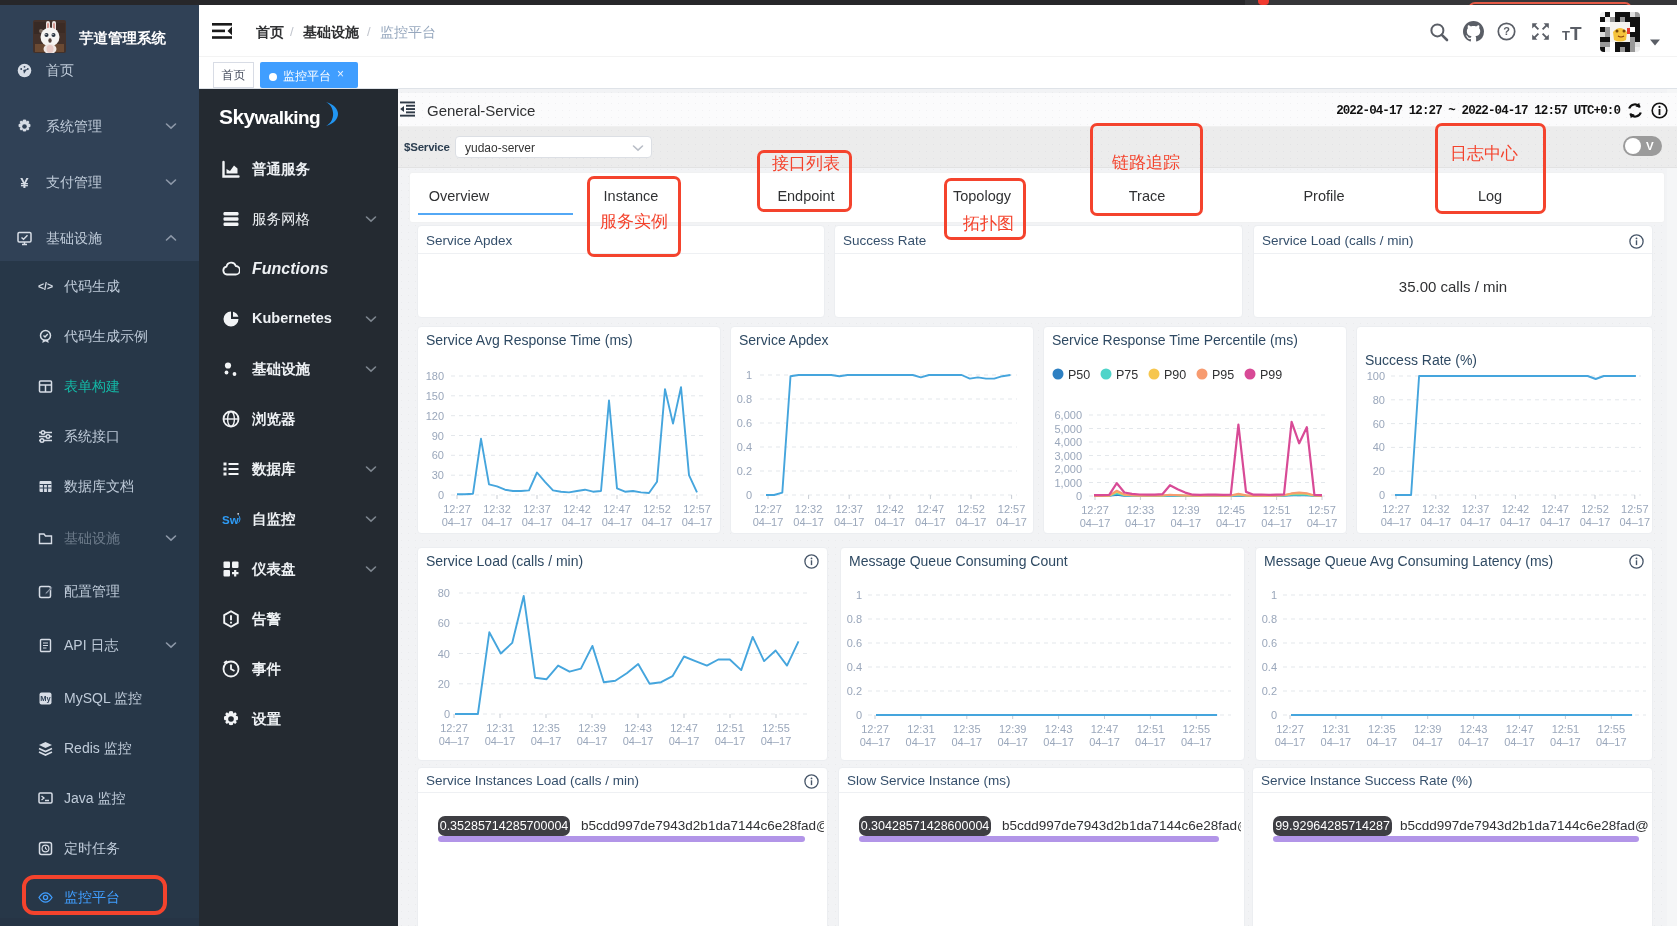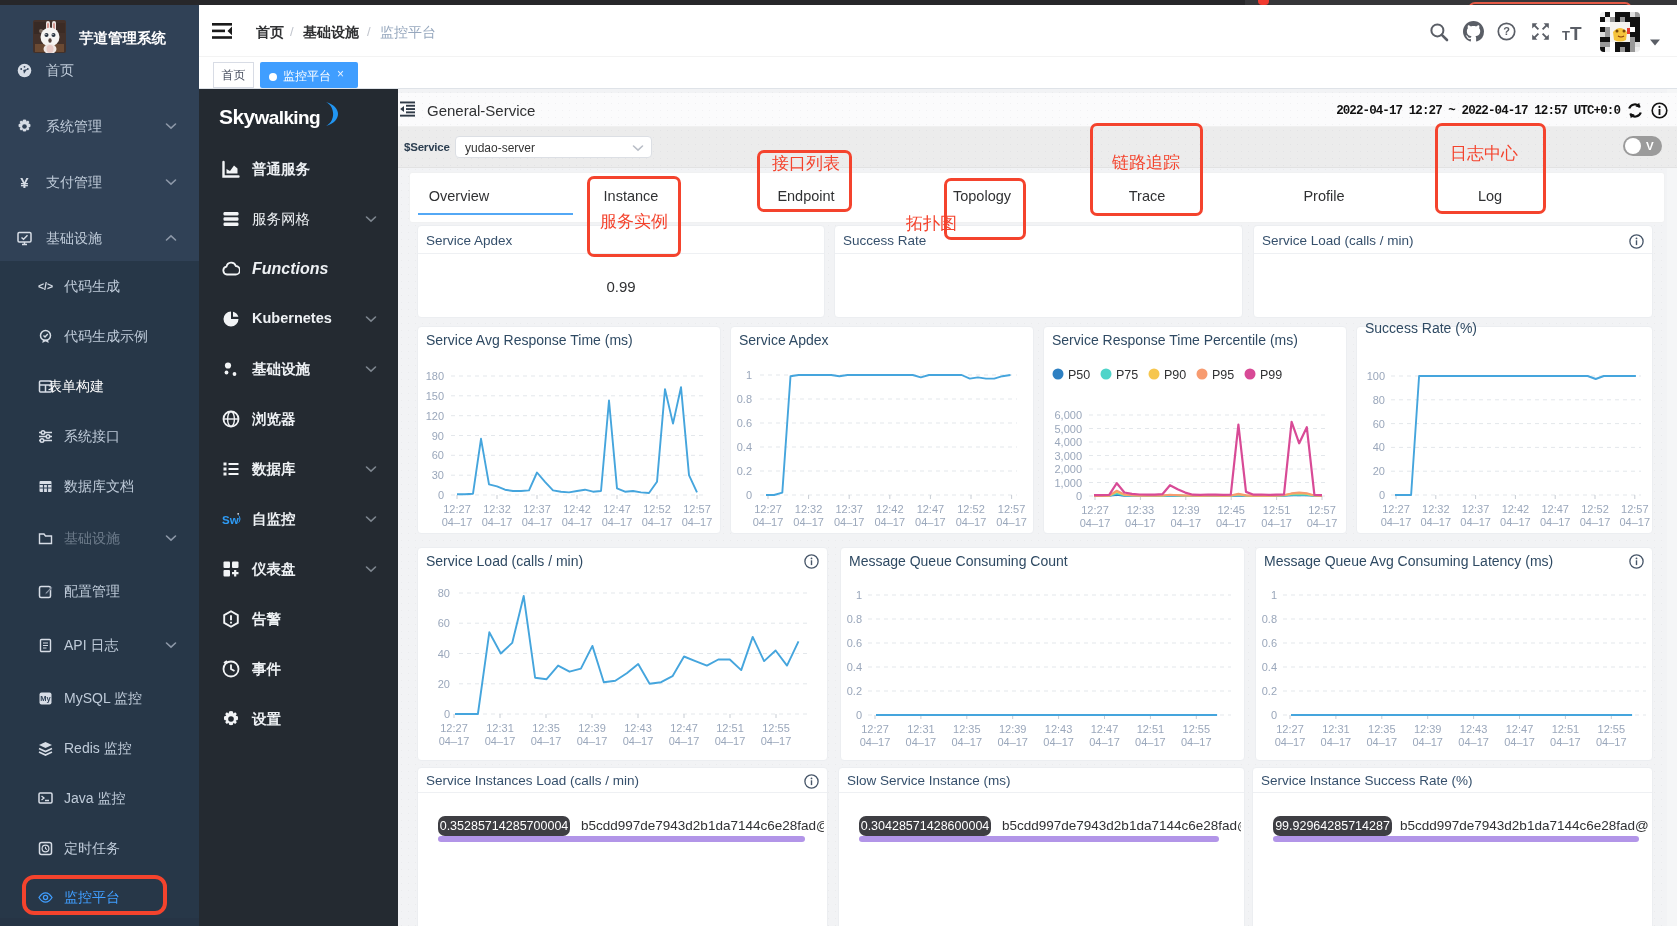--- a/index.html
+++ b/index.html
@@ -82,21 +82,21 @@
         <circle cx="7.5" cy="6.5" r="5" stroke="#d7dde6" stroke-width="1.5" fill="none"></circle>
         <path d="M5.5 6.5 L7 8 L9.8 5" stroke="#d7dde6" stroke-width="1.4" fill="none"></path>
         <path d="M5 10.5 L4.3 14 L7.5 12.3 L10.7 14 L10 10.5" fill="#d7dde6"></path>
       </svg>
 <div class="abs" style="left:64px;top:323px;font-size:14px;color:#bfcbd9;">代码生成示例</div>
 <div class="abs" style="left:0;top:0;width:0;height:0;"></div>
 <svg class="abs" style="left:38px;top:374px;" width="15" height="15" viewBox="0 0 15 15">
         <rect x="1.5" y="2" width="12" height="11" rx="1" stroke="#d7dde6" stroke-width="1.5" fill="none"></rect>
         <path d="M1.5 6 H13.5 M7.5 6 V13" stroke="#d7dde6" stroke-width="1.5"></path>
       </svg>
-<div class="abs" style="left:48px;top:373px;font-size:14px;color:#ffffff;">表单构建</div>
+<div class="abs" style="left:64px;top:373px;font-size:14px;color:#14b8a6;">表单构建</div>
 <div class="abs" style="left:0;top:0;width:0;height:0;"></div>
 <svg class="abs" style="left:38px;top:424px;" width="15" height="15" viewBox="0 0 15 15">
         <path d="M1 3.5 h13 M1 7.5 h13 M1 11.5 h13" stroke="#d7dde6" stroke-width="1.5"></path>
         <circle cx="5" cy="3.5" r="1.8" fill="#304156" stroke="#d7dde6" stroke-width="1.4"></circle>
         <circle cx="10" cy="7.5" r="1.8" fill="#304156" stroke="#d7dde6" stroke-width="1.4"></circle>
         <circle cx="4" cy="11.5" r="1.8" fill="#304156" stroke="#d7dde6" stroke-width="1.4"></circle>
       </svg>
 <div class="abs" style="left:64px;top:423px;font-size:14px;color:#bfcbd9;">系统接口</div>
 <div class="abs" style="left:0;top:0;width:0;height:0;"></div>
 <svg class="abs" style="left:38px;top:474px;" width="15" height="15" viewBox="0 0 15 15">
@@ -395,27 +395,27 @@
 <div class="abs" style="left:571px;top:188px;width:120px;text-align:center;font-size:14.5px;color:#303133;">Instance</div>
 <div class="abs" style="left:746px;top:188px;width:120px;text-align:center;font-size:14.5px;color:#303133;">Endpoint</div>
 <div class="abs" style="left:922px;top:188px;width:120px;text-align:center;font-size:14.5px;color:#303133;">Topology</div>
 <div class="abs" style="left:1087px;top:188px;width:120px;text-align:center;font-size:14.5px;color:#303133;">Trace</div>
 <div class="abs" style="left:1264px;top:188px;width:120px;text-align:center;font-size:14.5px;color:#303133;">Profile</div>
 <div class="abs" style="left:1430px;top:188px;width:120px;text-align:center;font-size:14.5px;color:#303133;">Log</div>
 <div class="abs" style="left:418px;top:213px;width:155px;height:2px;background:#53a8f5;"></div>
 <div class="card" style="left:417px;top:225px;width:408px;height:93px;"></div>
     <div class="abs" style="left:426px;top:233px;font-size:13.5px;color:#36506c;">Service Apdex</div>
     <div class="abs" style="left:418px;top:253px;width:406px;border-top:1px solid #eef0f3;"></div>
-    <div class="abs" style="left:417px;top:278px;width:408px;text-align:center;font-size:15px;color:#303133;">0.99</div>
 <div class="card" style="left:834px;top:225px;width:409px;height:93px;"></div>
     <div class="abs" style="left:843px;top:233px;font-size:13.5px;color:#36506c;">Success Rate</div>
     <div class="abs" style="left:835px;top:253px;width:407px;border-top:1px solid #eef0f3;"></div>
 <div class="card" style="left:1253px;top:225px;width:400px;height:93px;"></div>
     <div class="abs" style="left:1262px;top:233px;font-size:13.5px;color:#36506c;">Service Load (calls / min)</div>
     <div class="abs" style="left:1254px;top:253px;width:398px;border-top:1px solid #eef0f3;"></div>
+    <div class="abs" style="left:1253px;top:278px;width:400px;text-align:center;font-size:15px;color:#303133;">35.00 calls / min</div>
     <svg class="abs" style="left:1629px;top:234px;" width="15" height="15" viewBox="0 0 15 15">
       <circle cx="7.5" cy="7.5" r="6.6" stroke="#475669" stroke-width="1.3" fill="none"></circle>
       <circle cx="7.5" cy="4.4" r="0.9" fill="#475669"></circle>
       <rect x="6.8" y="6.3" width="1.4" height="4.8" fill="#475669"></rect>
     </svg>
 <div class="card" style="left:417px;top:326px;width:304px;height:208px;"></div>
     <div class="abs ctitle" style="left:426px;top:332px;">Service Avg Response Time (ms)</div>
     <svg class="abs" style="left:417px;top:326px;" width="304" height="208" viewBox="0 0 304 208">
       <line x1="34" y1="50" x2="287" y2="50" stroke="#e3e7eb" stroke-width="1" stroke-dasharray="4,4"></line>
       <text x="27" y="54" font-size="11" fill="#9aa7bb" text-anchor="end">180</text>
@@ -537,21 +537,21 @@
       <text x="169" y="52.5" font-size="12.5" fill="#303133">P95</text>
       <circle cx="207" cy="48" r="5.5" fill="#d84a96"></circle>
       <text x="217" y="52.5" font-size="12.5" fill="#303133">P99</text>
       <polyline points="51,169.9 58.6,169.9 66.2,169.9 73.8,168.8 81.4,169.7 89,169.8 96.6,169.9 104.2,169.9 111.8,169.9 119.4,169.9 127,169.7 134.6,169.8 142.2,169.9 149.8,169.9 157.4,169.9 165,169.9 172.6,169.9 180.2,169.9 187.8,169.9 195.4,169.6 203,169.9 210.6,169.9 218.2,169.9 225.8,169.9 233.4,169.9 241,169.8 248.6,169.4 256.2,169.3 263.8,169.4 271.4,169.9 279,169.9" fill="none" stroke="#2f7ec4" stroke-width="1.9" stroke-linejoin="round"></polyline>
       <polyline points="51,169.9 58.6,169.9 66.2,169.8 73.8,167.6 81.4,169.3 89,169.7 96.6,169.8 104.2,169.8 111.8,169.8 119.4,169.8 127,169.4 134.6,169.6 142.2,169.8 149.8,169.8 157.4,169.8 165,169.8 172.6,169.8 180.2,169.8 187.8,169.8 195.4,169.1 203,169.7 210.6,169.8 218.2,169.8 225.8,169.8 233.4,169.8 241,169.6 248.6,168.8 256.2,168.5 263.8,168.8 271.4,169.8 279,169.9" fill="none" stroke="#4fd4c9" stroke-width="1.9" stroke-linejoin="round"></polyline>
       <polyline points="51,169.8 58.6,169.8 66.2,169.7 73.8,165.9 81.4,168.8 89,169.4 96.6,169.6 104.2,169.6 111.8,169.6 119.4,169.6 127,168.9 134.6,169.3 142.2,169.6 149.8,169.6 157.4,169.7 165,169.6 172.6,169.6 180.2,169.7 187.8,169.6 195.4,168.4 203,169.5 210.6,169.7 218.2,169.6 225.8,169.7 233.4,169.6 241,169.3 248.6,167.8 256.2,167.3 263.8,167.8 271.4,169.6 279,169.8" fill="none" stroke="#f6c64e" stroke-width="1.9" stroke-linejoin="round"></polyline>
       <polyline points="51,169.7 58.6,169.7 66.2,169.6 73.8,164.6 81.4,168.4 89,169.2 96.6,169.5 104.2,169.5 111.8,169.5 119.4,169.4 127,168.7 134.6,169.1 142.2,169.4 149.8,169.5 157.4,169.6 165,169.5 172.6,169.5 180.2,169.6 187.8,169.5 195.4,167.8 203,169.3 210.6,169.6 218.2,169.5 225.8,169.6 233.4,169.5 241,169.1 248.6,167.3 256.2,166.5 263.8,167.2 271.4,169.4 279,169.7" fill="none" stroke="#f79b70" stroke-width="1.9" stroke-linejoin="round"></polyline>
       <polyline points="51,169.2 58.6,169.1 66.2,168.8 73.8,157.2 81.4,166.5 89,167.8 96.6,168.5 104.2,168.7 111.8,168.7 119.4,168.2 127,159.2 134.6,163.2 142.2,166.6 149.8,168.7 157.4,168.8 165,168.5 172.6,168.7 180.2,168.8 187.8,168.7 195.4,98.5 203,165.9 210.6,168.7 218.2,168.5 225.8,168.8 233.4,168.7 241,168.5 248.6,95.8 256.2,117.3 263.8,101.2 271.4,168.8 279,169.2" fill="none" stroke="#d84a96" stroke-width="2.2" stroke-linejoin="round"></polyline>
     </svg>
 <div class="card" style="left:1356px;top:326px;width:297px;height:208px;"></div>
-    <div class="abs ctitle" style="left:1365px;top:320px;">Success Rate (%)</div>
+    <div class="abs ctitle" style="left:1365px;top:352px;">Success Rate (%)</div>
     <svg class="abs" style="left:1356px;top:326px;" width="297" height="208" viewBox="0 0 297 208">
       <line x1="35" y1="50" x2="285" y2="50" stroke="#e3e7eb" stroke-width="1" stroke-dasharray="4,4"></line>
       <text x="29" y="54" font-size="11" fill="#9aa7bb" text-anchor="end">100</text>
       <line x1="35" y1="73.8" x2="285" y2="73.8" stroke="#e3e7eb" stroke-width="1" stroke-dasharray="4,4"></line>
       <text x="29" y="77.8" font-size="11" fill="#9aa7bb" text-anchor="end">80</text>
       <line x1="35" y1="97.6" x2="285" y2="97.6" stroke="#e3e7eb" stroke-width="1" stroke-dasharray="4,4"></line>
       <text x="29" y="101.6" font-size="11" fill="#9aa7bb" text-anchor="end">60</text>
       <line x1="35" y1="121.4" x2="285" y2="121.4" stroke="#e3e7eb" stroke-width="1" stroke-dasharray="4,4"></line>
       <text x="29" y="125.4" font-size="11" fill="#9aa7bb" text-anchor="end">40</text>
       <line x1="35" y1="145.2" x2="285" y2="145.2" stroke="#e3e7eb" stroke-width="1" stroke-dasharray="4,4"></line>
@@ -734,17 +734,17 @@
     <div class="abs" style="left:1253px;top:792px;width:399px;border-top:1px solid #eef0f3;"></div>
     <div class="abs" style="left:1273px;top:816px;width:119px;height:20px;background:#3e3e43;border-radius:7px;color:#fff;font-size:12.5px;line-height:20px;text-align:center;">99.92964285714287</div>
     <div class="abs" style="left:1400px;top:818px;width:249px;overflow:hidden;white-space:nowrap;font-size:13.5px;color:#303133;">b5cdd997de7943d2b1da7144c6e28fad@192</div>
     <div class="abs" style="left:1273px;top:836px;width:366px;height:6px;background:#b295e8;border-radius:3px;"></div>
 <div class="abs" style="left:22px;top:875px;width:145px;height:40px;border:4px solid #f4432d;border-radius:12px;z-index:50;"></div>
 <div class="abs" style="left:587px;top:176px;width:94px;height:81px;border:3.5px solid #f4432d;border-radius:7px;z-index:50;"></div>
 <div class="abs" style="left:600px;top:210px;font-size:17px;color:#f4432d;z-index:51;">服务实例</div>
 <div class="abs" style="left:757px;top:150px;width:95px;height:62px;border:3.5px solid #f4432d;border-radius:7px;z-index:50;"></div>
 <div class="abs" style="left:772px;top:152px;font-size:17px;color:#f4432d;z-index:51;">接口列表</div>
 <div class="abs" style="left:944px;top:178px;width:82px;height:62px;border:3.5px solid #f4432d;border-radius:7px;z-index:50;"></div>
-<div class="abs" style="left:906px;top:212px;font-size:17px;color:#f4432d;z-index:51;">拓扑图</div>
+<div class="abs" style="left:963px;top:212px;font-size:17px;color:#f4432d;z-index:51;">拓扑图</div>
 <div class="abs" style="left:1090px;top:123px;width:113px;height:93px;border:3.5px solid #f4432d;border-radius:7px;z-index:50;"></div>
 <div class="abs" style="left:1112px;top:151px;font-size:17px;color:#f4432d;z-index:51;">链路追踪</div>
 <div class="abs" style="left:1435px;top:123px;width:111px;height:91px;border:3.5px solid #f4432d;border-radius:7px;z-index:50;"></div>
 <div class="abs" style="left:1450px;top:142px;font-size:17px;color:#f4432d;z-index:51;">日志中心</div>
 </div>
 </body></html>

